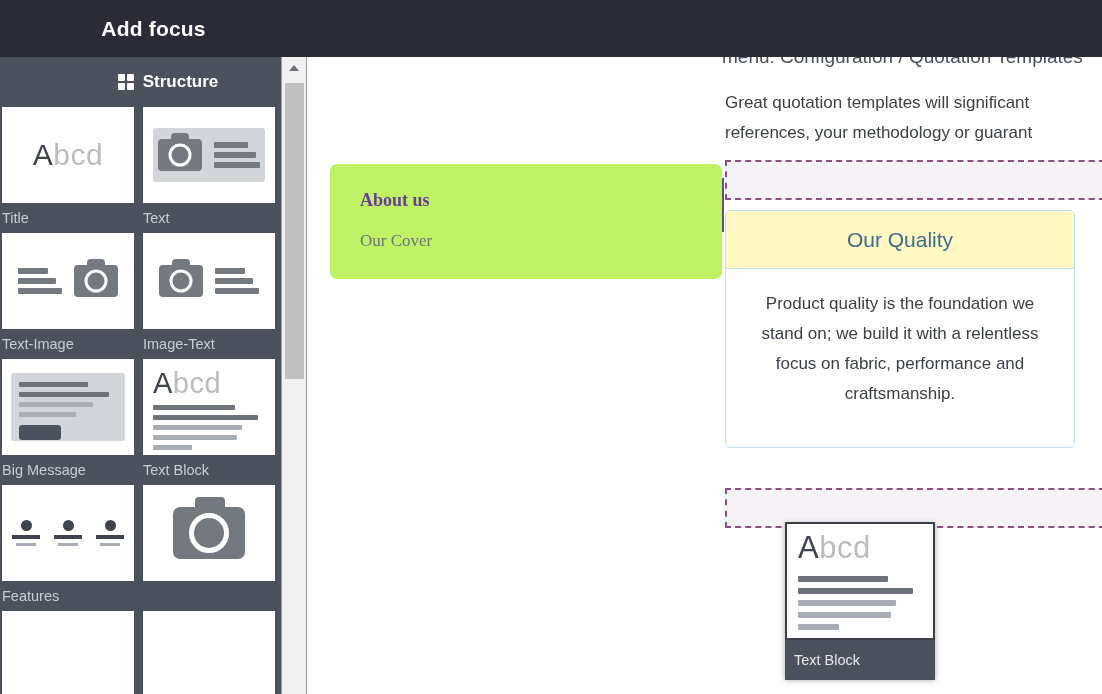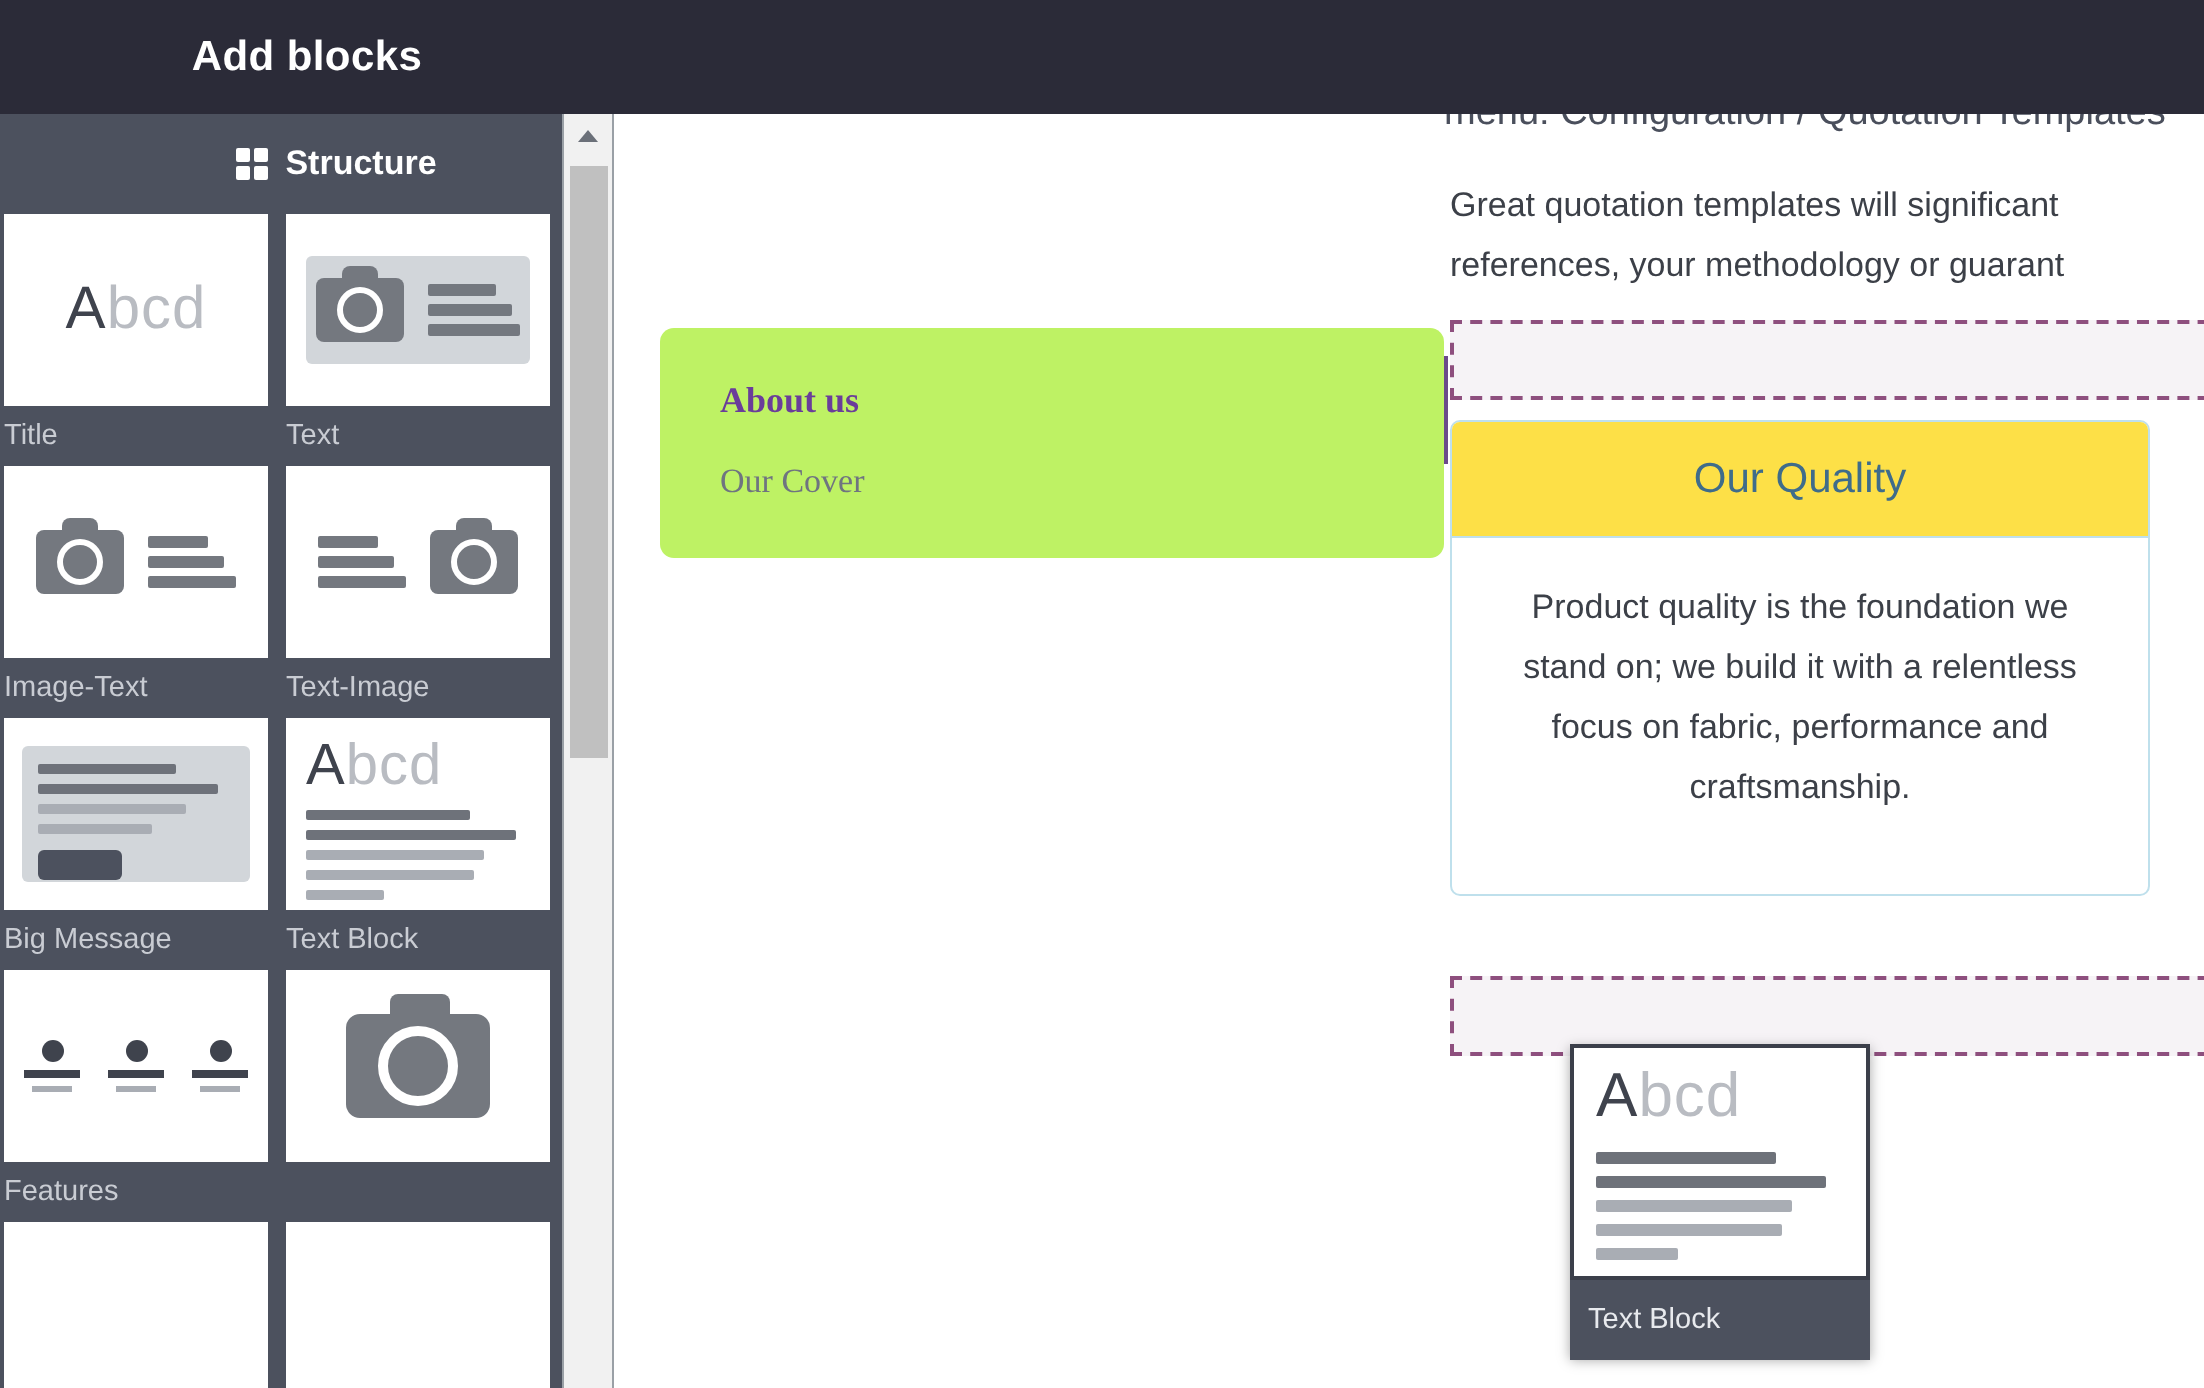--- a/index.html
+++ b/index.html
@@ -230,21 +230,21 @@
   .quality-card {
     position: absolute; left: 418px; top: 210px;
     width: 350px; height: 238px;
     background: #ffffff;
     border: 1px solid #bfe0ec;
     border-radius: 5px;
     overflow: hidden;
   }
   .quality-head {
     height: 58px;
-    background: #fde047;
+    background: #fef9c3;
     border-bottom: 1px solid #bfe0ec;
     display: flex; align-items: center; justify-content: center;
     color: #3f6c8a; font-size: 21px;
   }
   .quality-body {
     padding: 20px 22px 0 22px;
     font-size: 17px; line-height: 30px; color: #3c4048; text-align: center;
   }
 
   
@@ -352,43 +352,43 @@
                   <span style="width:46px;"></span>
               </span>
             </div>
           </div>
           <div class="block-label">Text</div>
         </div>
 
         <div class="block-cell">
           <div class="block-thumb">
             <div class="row-center">
+              <span class="lines">
+                <span style="width:30px;"></span>
+                  <span style="width:38px;"></span>
+                  <span style="width:44px;"></span>
+              </span>
+              <span class="cam"></span>
+            </div>
+          </div>
+          <div class="block-label">Text-Image</div>
+        </div>
+
+        <div class="block-cell">
+          <div class="block-thumb">
+            <div class="row-center">
               <span class="cam"></span>
               <span class="lines">
                 <span style="width:30px;"></span>
                   <span style="width:38px;"></span>
                   <span style="width:44px;"></span>
               </span>
             </div>
           </div>
           <div class="block-label">Image-Text</div>
-        </div>
-
-        <div class="block-cell">
-          <div class="block-thumb">
-            <div class="row-center">
-              <span class="lines">
-                <span style="width:30px;"></span>
-                  <span style="width:38px;"></span>
-                  <span style="width:44px;"></span>
-              </span>
-              <span class="cam"></span>
-            </div>
-          </div>
-          <div class="block-label">Text-Image</div>
         </div>
 
         <div class="block-cell">
           <div class="block-thumb">
             <div class="bigmsg">
               <span style="width:70%;background:#6e727a;"></span>
               <span style="width:92%;background:#6e727a;"></span>
               <span style="width:76%;background:#a9adb4;"></span>
               <span style="width:58%;background:#a9adb4;"></span>
               <span class="btn"></span>
@@ -456,16 +456,16 @@
 
     <div class="scrollbar">
       <div class="sb-up">
         <span class="tri"></span>
       </div>
       <div class="sb-thumb"></div>
     </div>
   </div>
 
   <div class="topbar">
-    <div class="topbar-title">Add blocks</div>
+    <div class="topbar-title">Add focus</div>
   </div>
 
 </div>
 
 </body></html>

